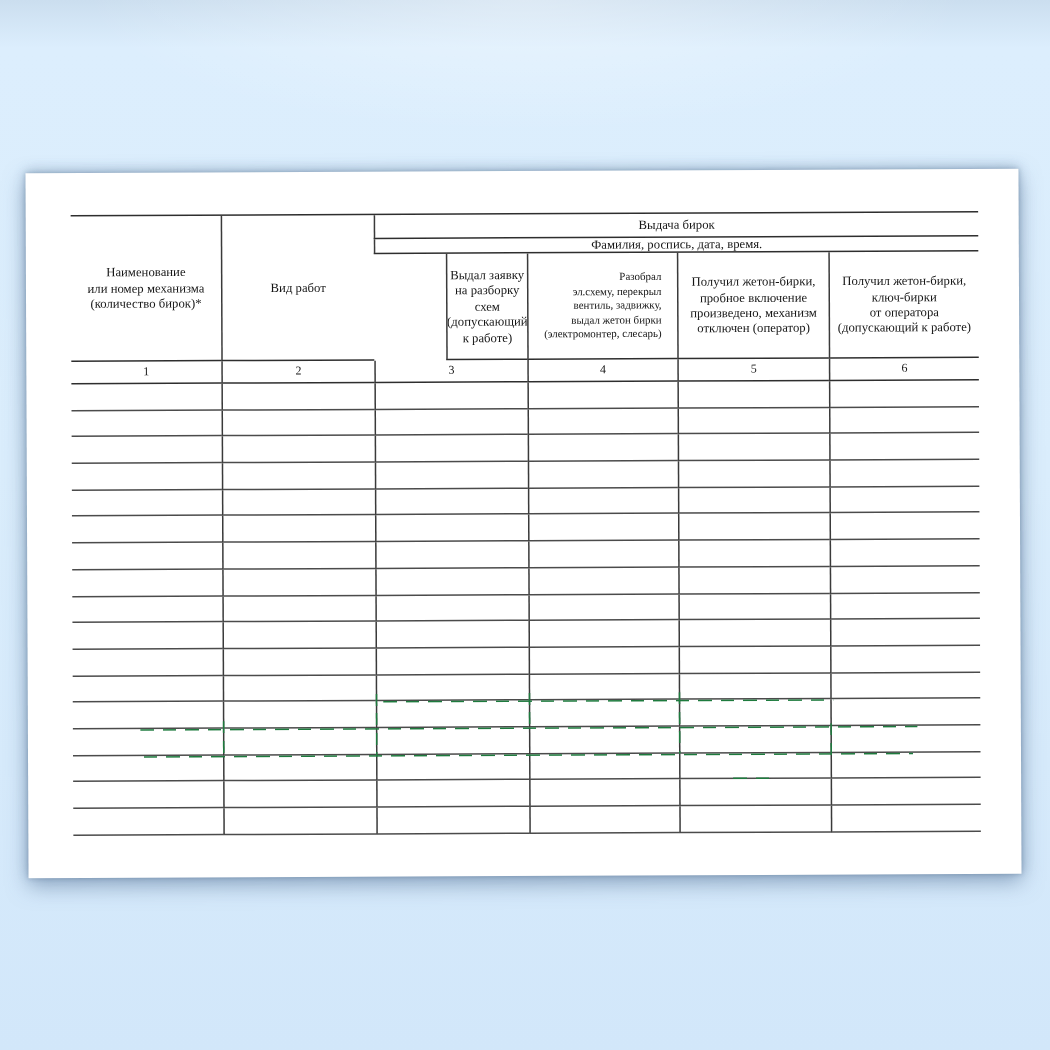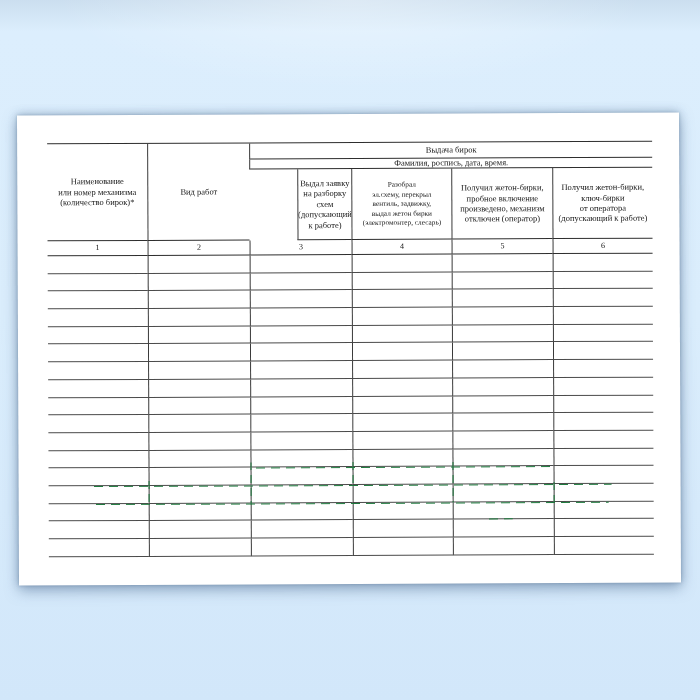--- a/index.html
+++ b/index.html
@@ -37,21 +37,21 @@
     font-size:8.5px;line-height:1.22;
     overflow:hidden;
   }
   .bl{border-left:1.5px solid var(--line-v);}
   .bb{border-bottom:1.7px solid var(--line-dark);}
   .h1{grid-area:1/1/4/2;}
   .h2{grid-area:1/2/4/3;}
   .gh{grid-area:1/3/2/7;}
   .gs{grid-area:2/3/3/7;}
   .c3{grid-area:3/3/4/4;margin-left:48px;}
-  .c4{grid-area:3/4/4/5;font-size:7.3px;line-height:1.3;}
+  .c4{grid-area:3/4/4/5;font-size:7.3px;line-height:1.3;text-align:right;}
   .c5{grid-area:3/5/4/6;}
   .c6{grid-area:3/6/4/7;}
   .num{font-size:8px;}
   .n1{grid-area:4/1/5/2;} .n2{grid-area:4/2/5/3;} .n3{grid-area:4/3/5/4;}
   .n4{grid-area:4/4/5/5;} .n5{grid-area:4/5/5/6;} .n6{grid-area:4/6/5/7;}
   .td{border-bottom:1.4px solid var(--line-mid);}
   
   .gdash{position:absolute;height:1.9px;
     background:repeating-linear-gradient(90deg,var(--green) 0 9px,transparent 9px 15px);}
   .gdashv{position:absolute;width:1.9px;

